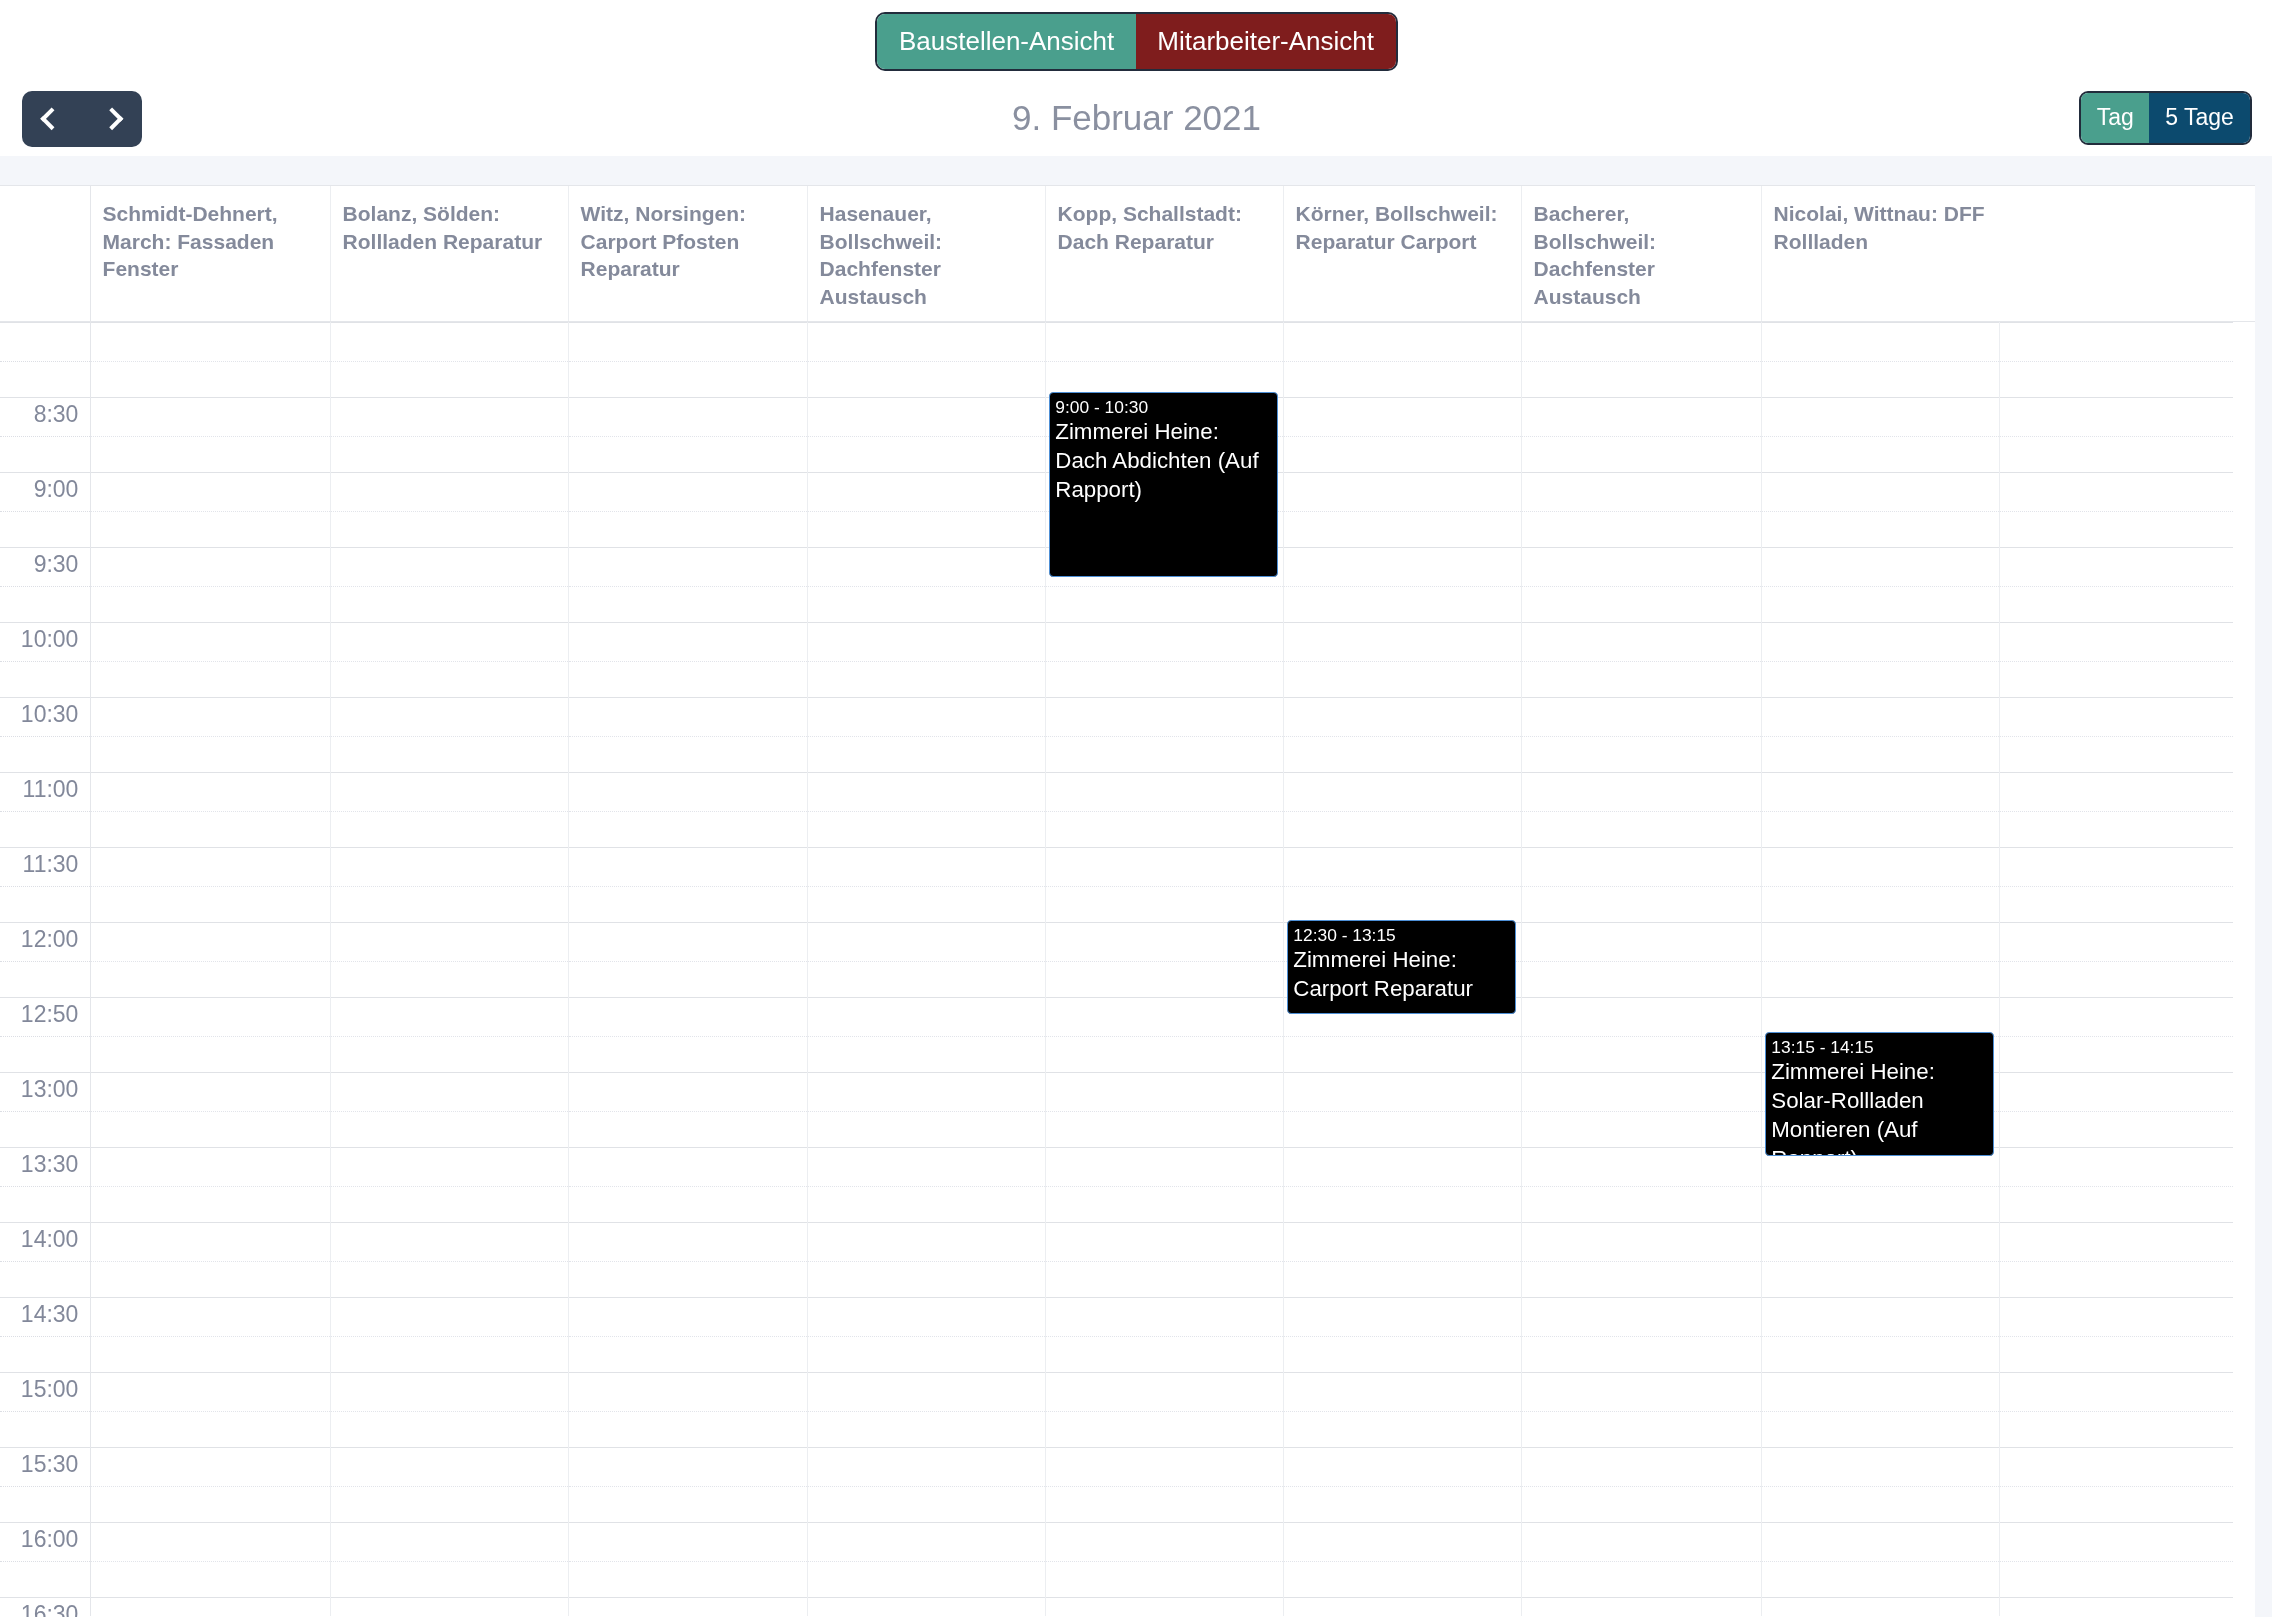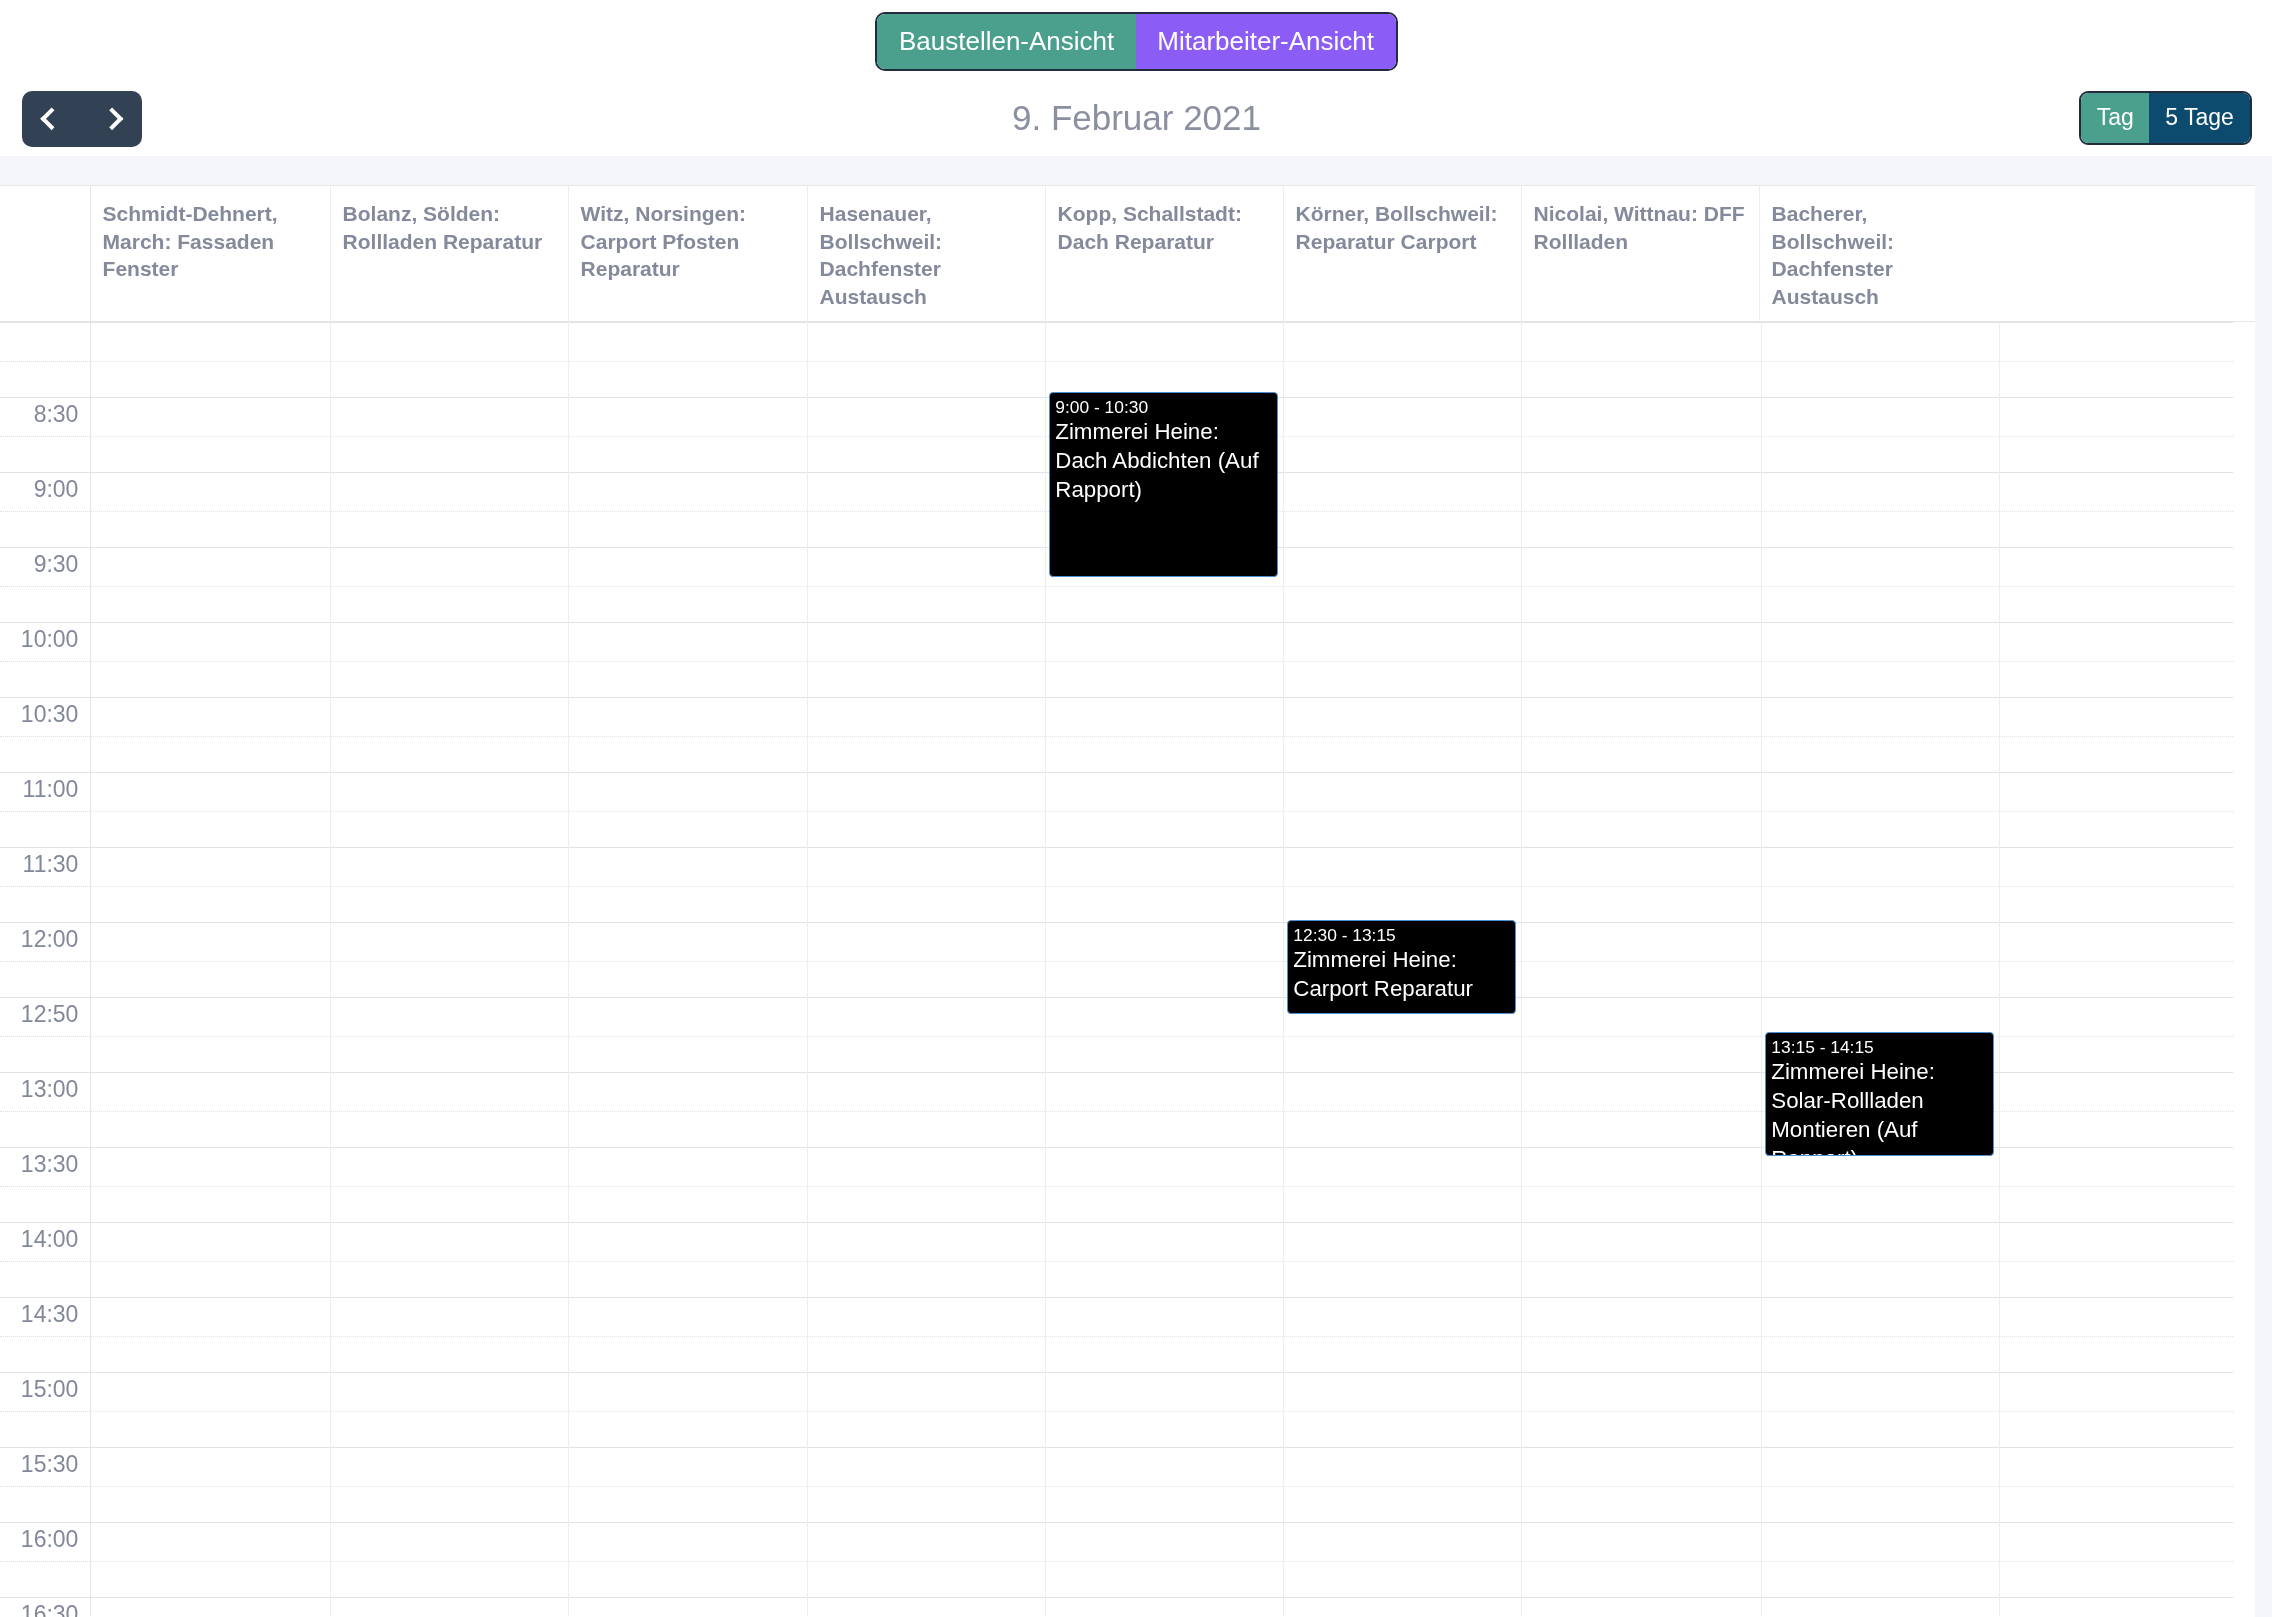--- a/index.html
+++ b/index.html
@@ -27,21 +27,21 @@
     border: 2.5px solid #222c3c;
   }
   .btn-group > button {
     font-family: "Liberation Sans", sans-serif;
     font-size: 26px;
     line-height: 1;
     padding: 13.2px 21.5px 15px 21.5px;
     border: none;
     cursor: pointer;
     color: #ffffff;
-    background: #8b5cf6;
+    background: #7f1d1d;
     white-space: nowrap;
   }
   .btn-group > button.active {
     background: #4a9f8d;
   }
 
   
   .nav-row {
     position: relative;
     height: 73px;
@@ -253,22 +253,22 @@
 
   <div class="cal-head">
     <div class="gutter-head"></div>
     <div id="head-cols" style="display:flex;flex:1 1 auto;">
         <div class="col-head" style="flex: 0 0 240px;">Schmidt-Dehnert, March: Fassaden Fenster</div>
         <div class="col-head" style="flex: 0 0 238px;">Bolanz, Sölden: Rollladen Reparatur</div>
         <div class="col-head" style="flex: 0 0 239px;">Witz, Norsingen: Carport Pfosten Reparatur</div>
         <div class="col-head" style="flex: 0 0 238px;">Hasenauer, Bollschweil: Dachfenster Austausch</div>
         <div class="col-head" style="flex: 0 0 238px;">Kopp, Schallstadt: Dach Reparatur</div>
         <div class="col-head" style="flex: 0 0 238px;">Körner, Bollschweil: Reparatur Carport</div>
+        <div class="col-head" style="flex: 0 0 240px;">Bacherer, Bollschweil: Dachfenster Austausch</div>
         <div class="col-head" style="flex: 0 0 238px;">Nicolai, Wittnau: DFF Rollladen</div>
-        <div class="col-head" style="flex: 0 0 240px;">Bacherer, Bollschweil: Dachfenster Austausch</div>
       </div>
   </div>
 
   <div class="cal-body">
     <div class="gutter" id="gutter">
         <div class="slot-label"><span></span></div>
         <div class="slot-label"><span>8:30</span></div>
         <div class="slot-label"><span>9:00</span></div>
         <div class="slot-label"><span>9:30</span></div>
         <div class="slot-label"><span>10:00</span></div>

